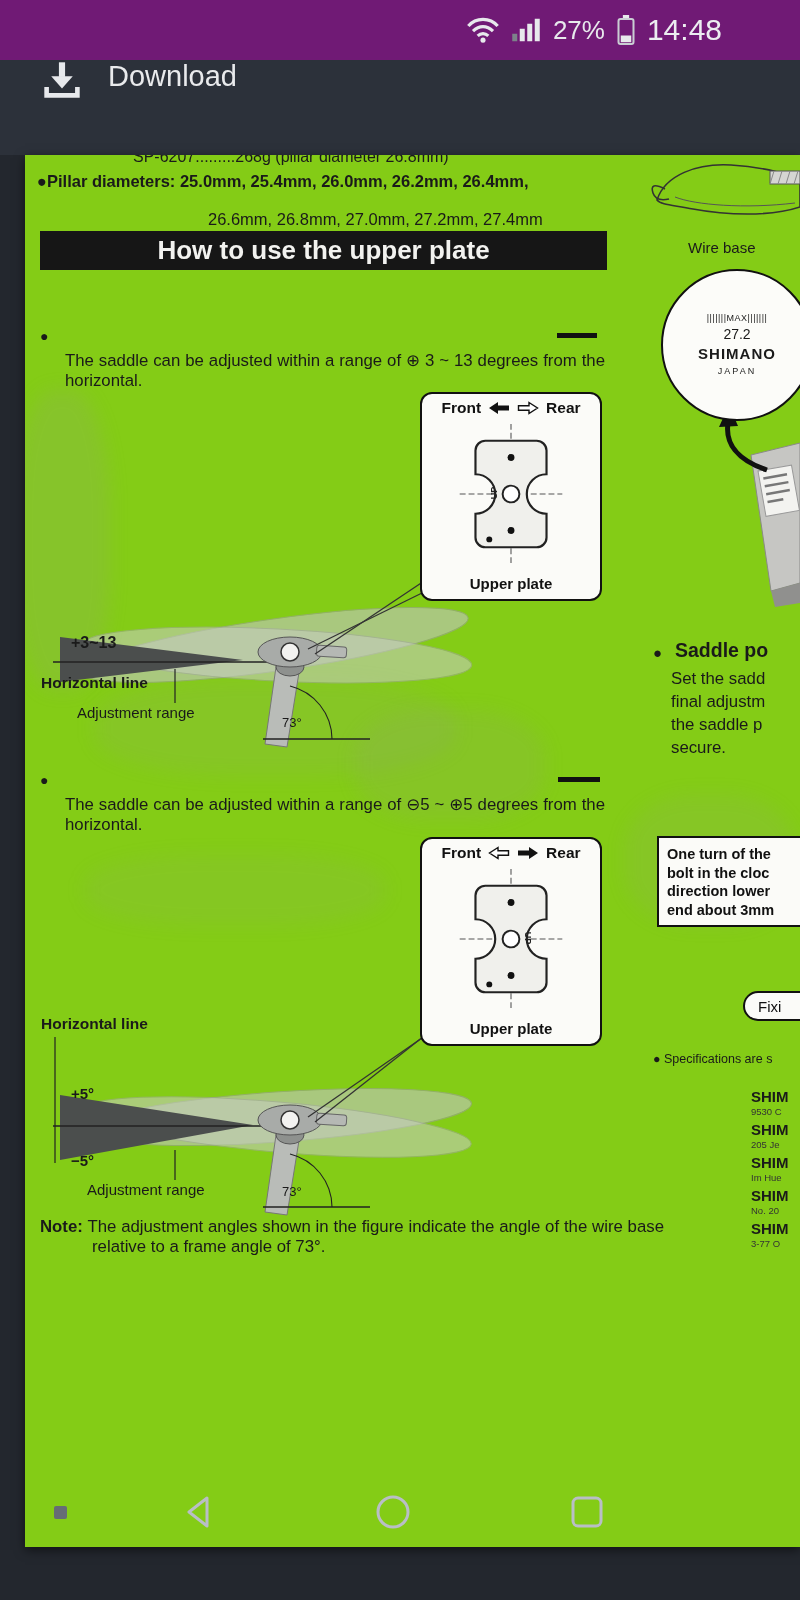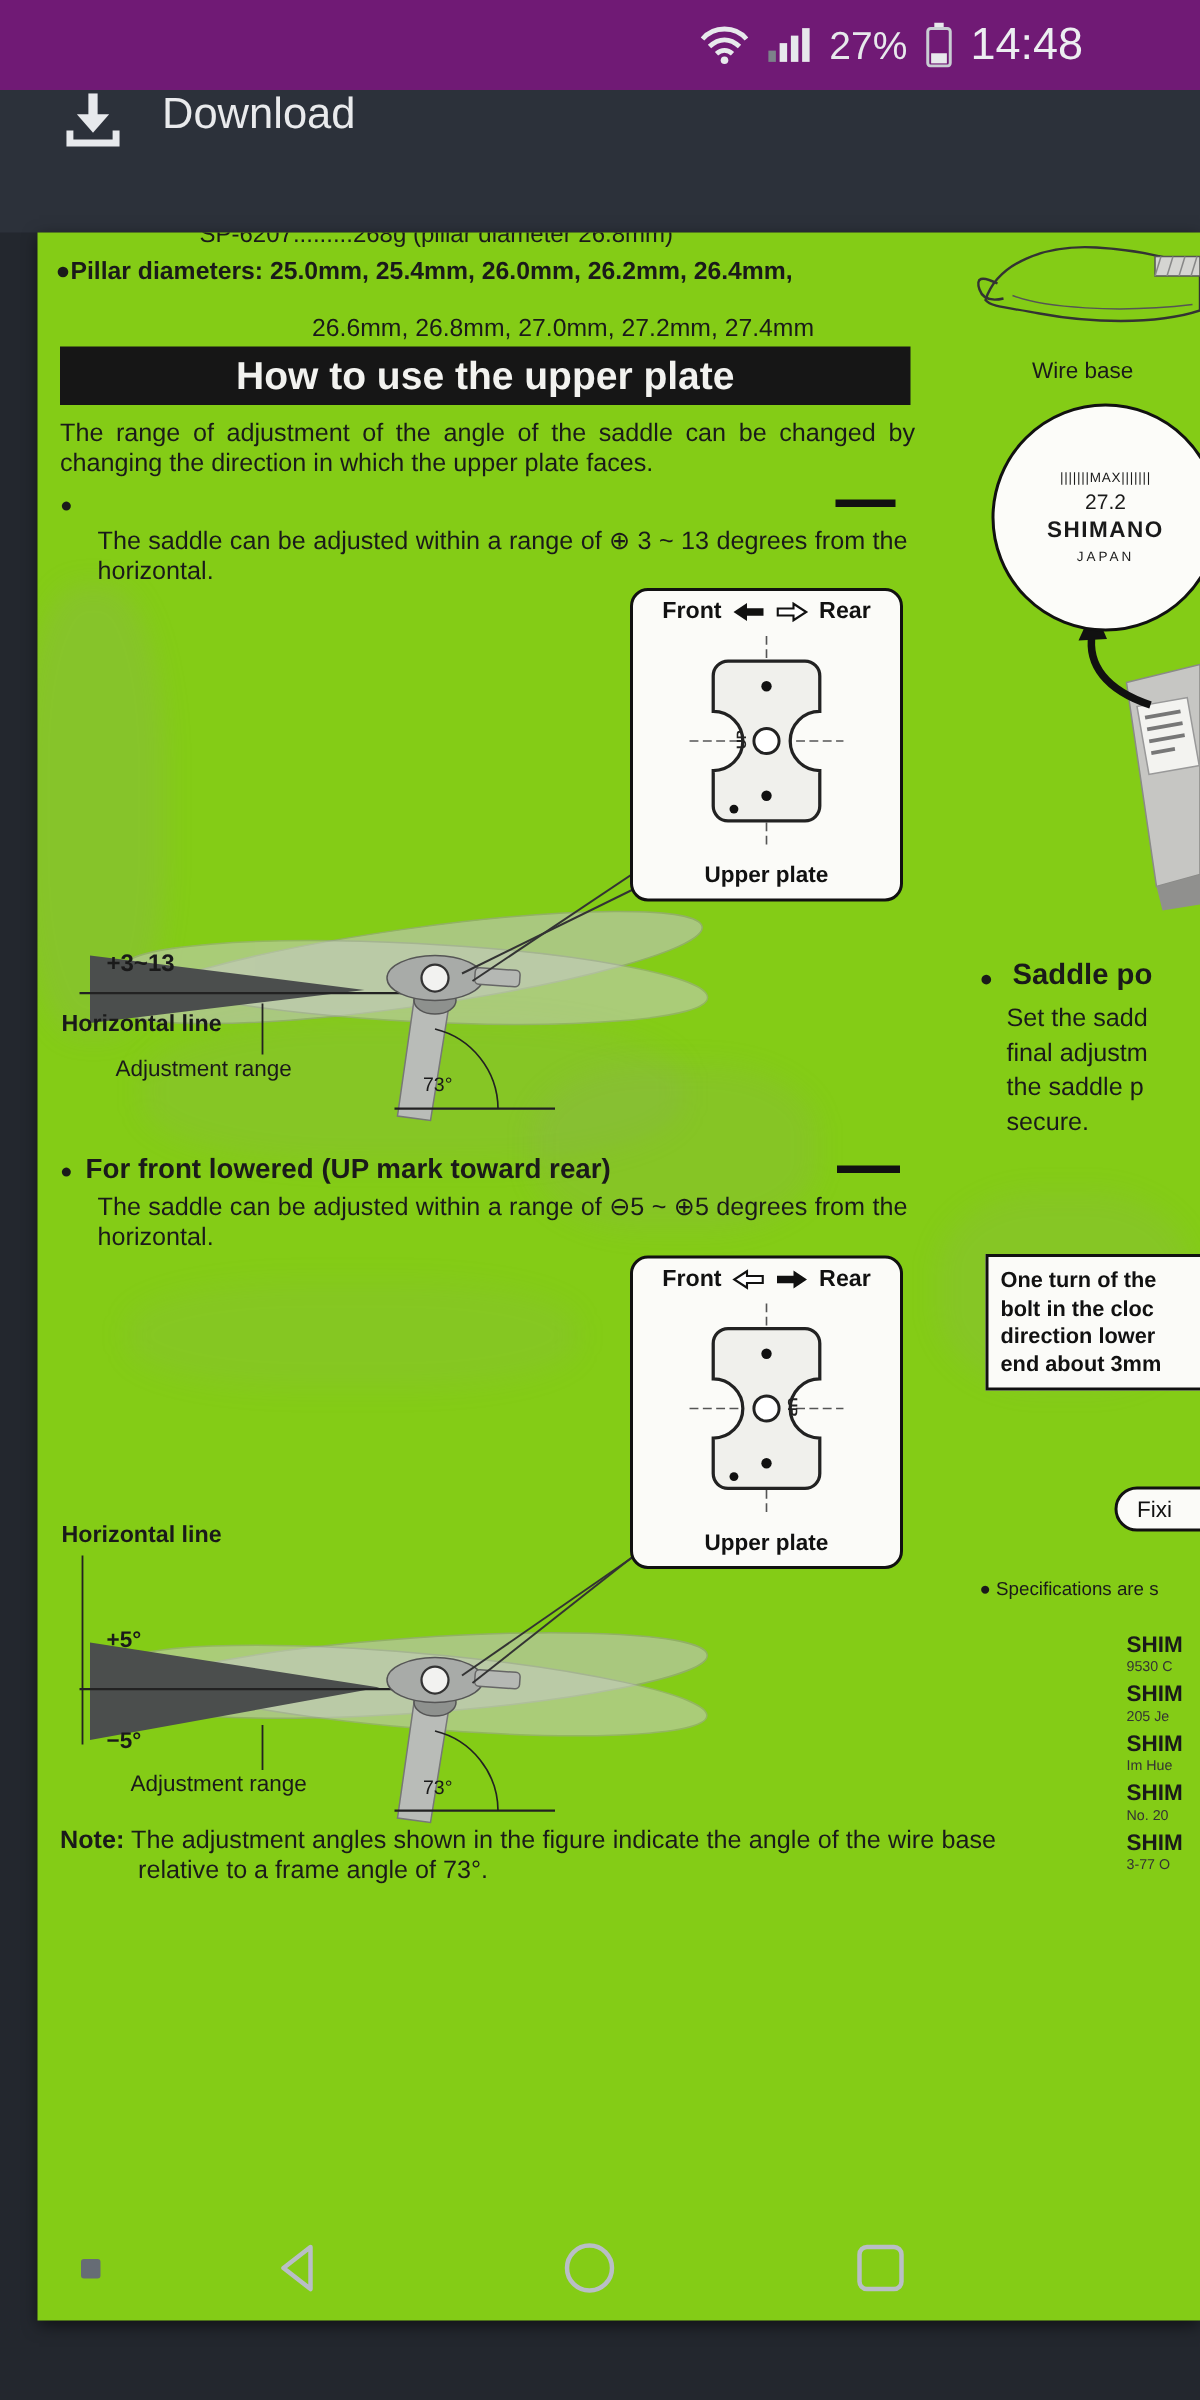--- a/index.html
+++ b/index.html
@@ -146,21 +146,20 @@
         <polygon points="694,272 704,250 713,271" fill="#111"></polygon>
       </g>
     </svg>
 
     <span class="t" style="left:108px;top:-8px;font-size:16px;">SP-6207.........268g (pillar diameter 26.8mm)</span>
     <span class="t" style="left:12px;top:16px;font-size:16.5px;font-weight:600;">●Pillar diameters: 25.0mm, 25.4mm, 26.0mm, 26.2mm, 26.4mm,</span>
     <span class="t" style="left:183px;top:54px;font-size:16.5px;font-weight:400;">26.6mm, 26.8mm, 27.0mm, 27.2mm, 27.4mm</span>
 
     <div class="title-bar">How to use the upper plate</div>
 
-    <div class="t j" style="left:15px;top:124px;width:570px;font-size:16.8px;">The range of adjustment of the angle of the saddle can be changed by changing the direction in which the upper plate faces.</div>
 
     <span class="t" style="left:15px;top:173px;font-size:14px;">●</span>
     <div class="rule" style="left:532px;top:178px;width:40px;"></div>
     <div class="t j" style="left:40px;top:196px;width:540px;font-size:16.8px;">The saddle can be adjusted within a range of ⊕ 3 ~ 13 degrees from the horizontal.</div>
 
     <div class="dbox" style="left:395px;top:237px;">
       <div class="dbox-head">
         <span class="dlbl">Front</span>
         <svg width="22" height="14" viewBox="0 0 22 14">
           <path d="M10 1 L1 7 L10 13 L10 9.5 L21 9.5 L21 4.5 L10 4.5 Z" fill="#111"></path>
@@ -182,21 +181,20 @@
       <span class="upmark" style="left:66px;top:94px;transform:rotate(-90deg);">UP</span>
       <div class="plate-caption">Upper plate</div>
     </div>
 
     <span class="t b" style="left:46px;top:478px;font-size:16px;">+3~13</span>
     <span class="t b" style="left:16px;top:519px;font-size:15.5px;">Horizontal line</span>
     <span class="t" style="left:52px;top:549px;font-size:15px;">Adjustment range</span>
     <span class="t" style="left:257px;top:560px;font-size:13px;">73°</span>
 
     <span class="t" style="left:15px;top:617px;font-size:14px;">●</span>
-    <span class="t b" style="left:32px;top:613px;font-size:18.5px;">For front lowered (UP mark toward rear)</span>
     <div class="rule" style="left:533px;top:622px;width:42px;"></div>
     <div class="t j" style="left:40px;top:640px;width:540px;font-size:16.8px;">The saddle can be adjusted within a range of ⊖5 ~ ⊕5 degrees from the horizontal.</div>
 
     <div class="dbox" style="left:395px;top:682px;">
       <div class="dbox-head">
         <span class="dlbl">Front</span>
         <svg width="22" height="14" viewBox="0 0 22 14">
           <path d="M10 1.5 L1.5 7 L10 12.5 L10 9.3 L20.5 9.3 L20.5 4.7 L10 4.7 Z" fill="#fff" stroke="#111" stroke-width="1.4"></path>
         </svg>
         <svg width="22" height="14" viewBox="0 0 22 14">

